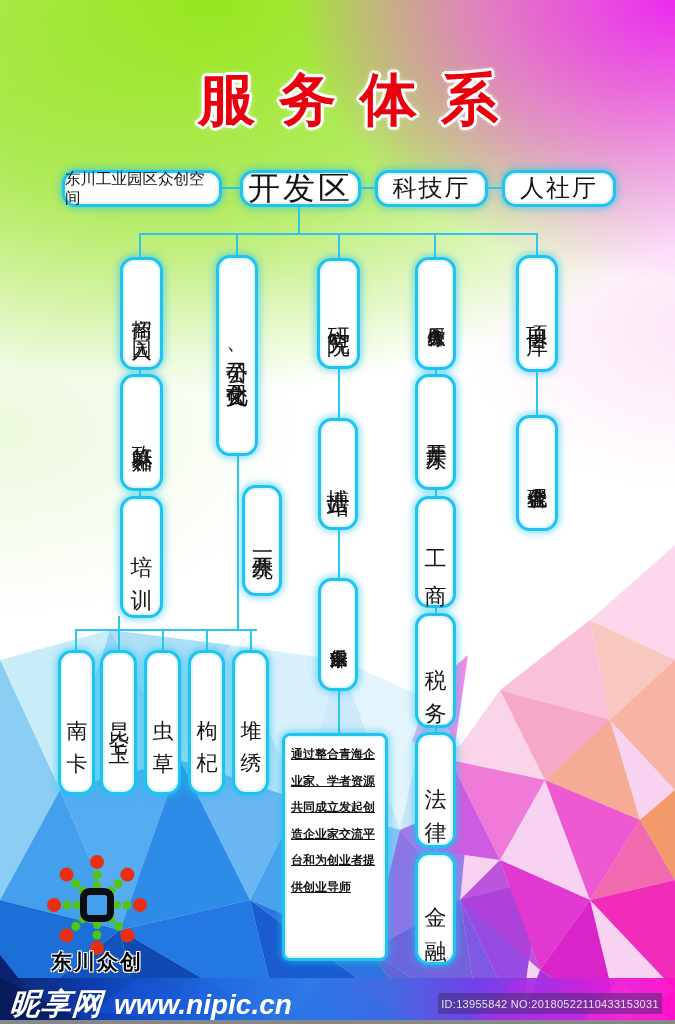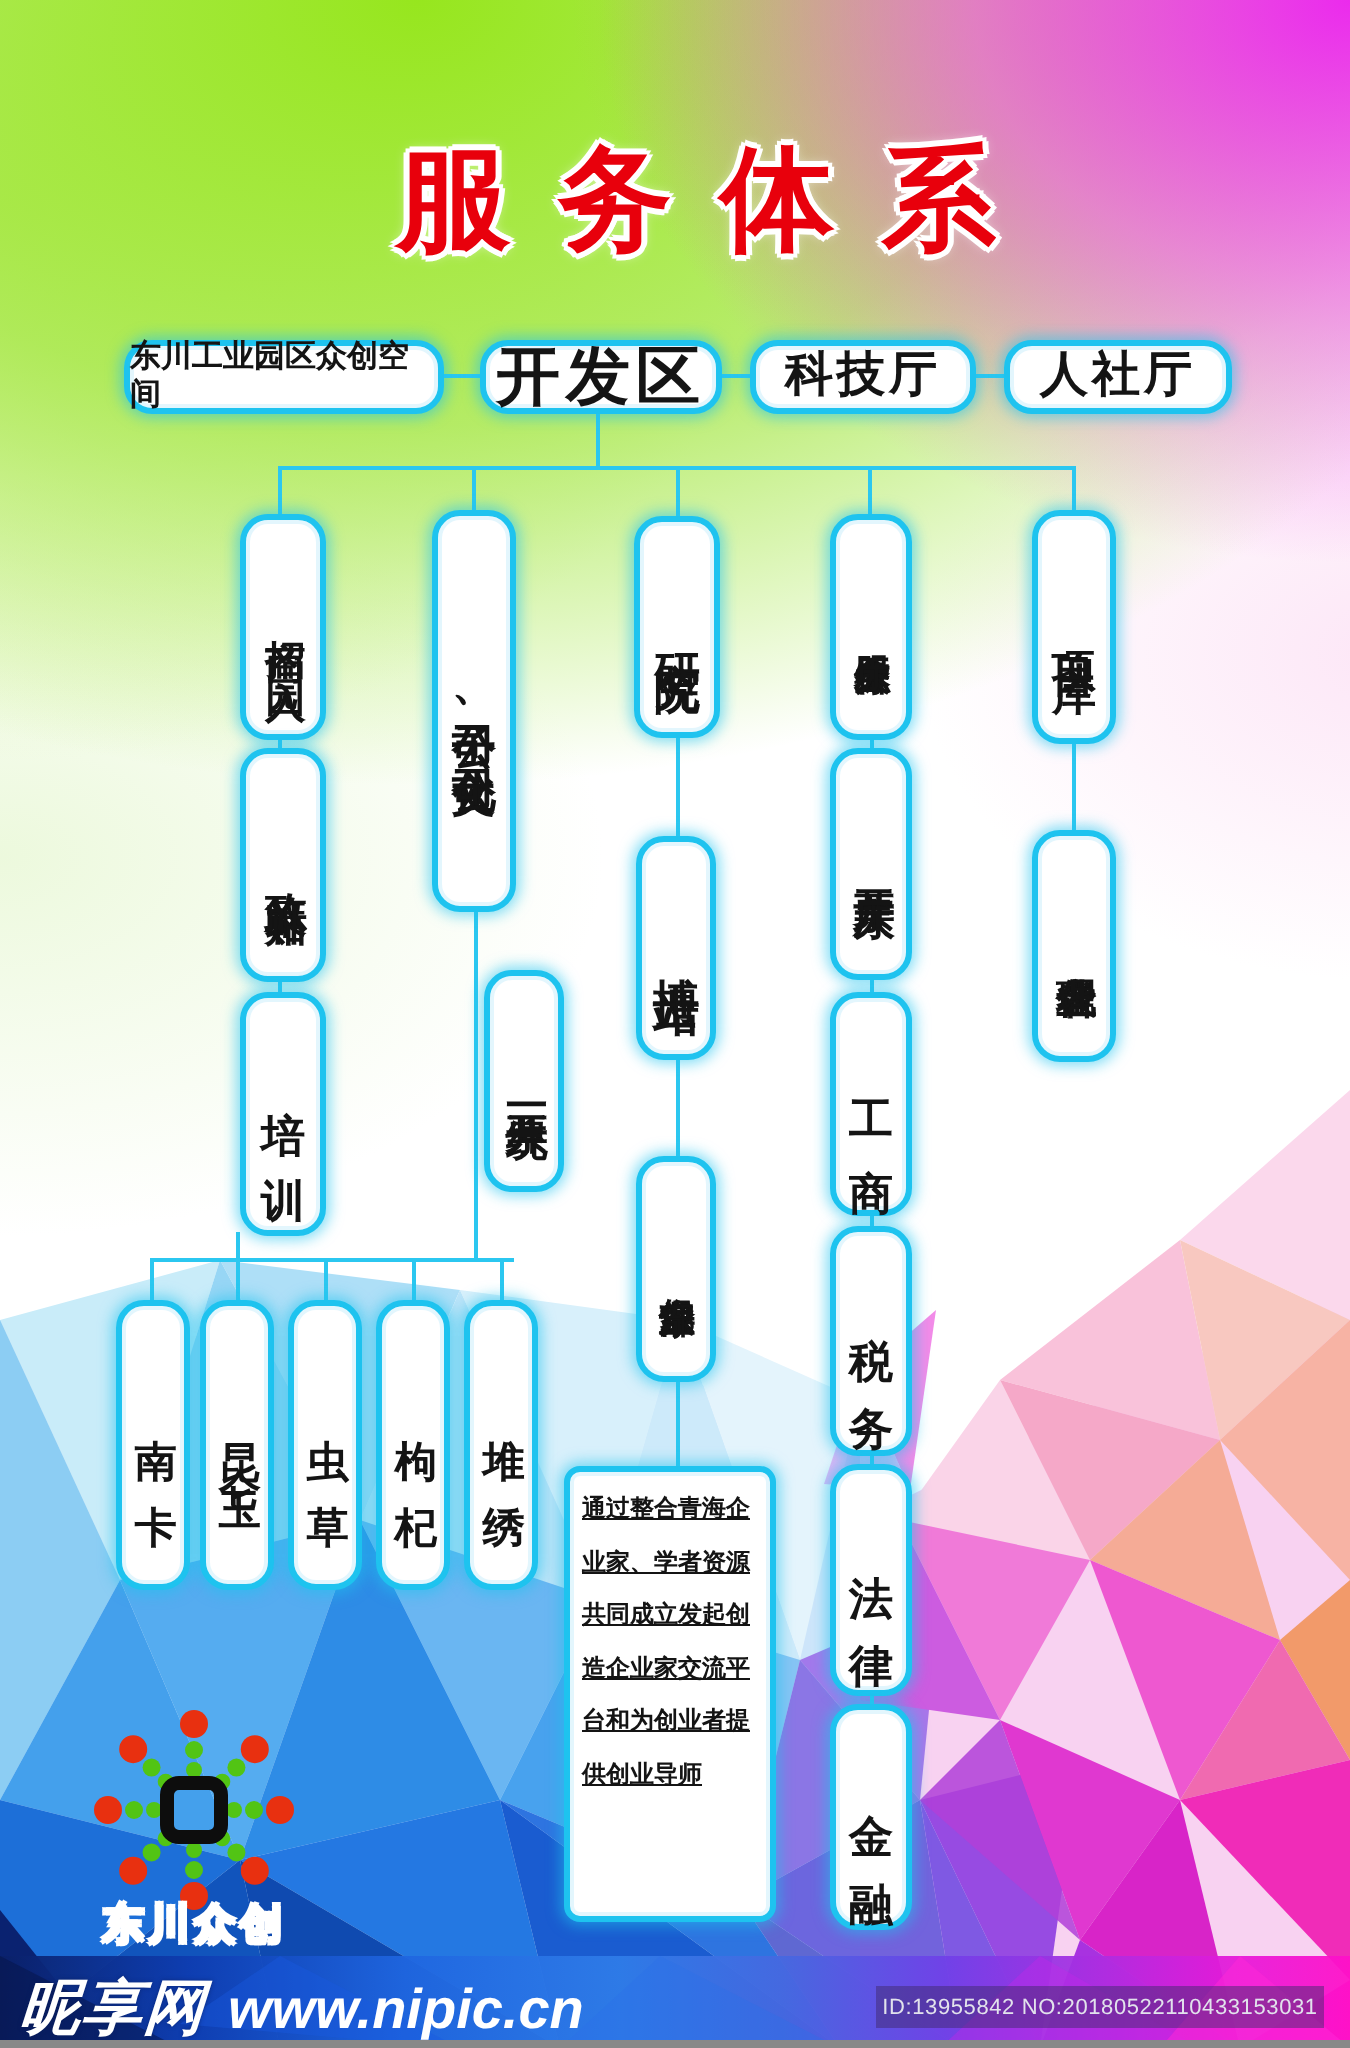--- a/index.html
+++ b/index.html
@@ -16,30 +16,30 @@
       #ffffff;}
   .bg-poly{position:absolute;inset:0;z-index:1;}
   .title{position:absolute;left:0;top:62px;width:100%;margin:0;text-align:center;z-index:3;
     font-family:"DejaVu Serif","Liberation Serif",serif;font-weight:bold;
     font-size:57px;color:#e8000c;letter-spacing:.42em;padding-left:.42em;box-sizing:border-box;
     text-shadow:-2px -2px 0 #fff,2px -2px 0 #fff,-2px 2px 0 #fff,2px 2px 0 #fff,
       0 -3px 0 #fff,0 3px 0 #fff,-3px 0 0 #fff,3px 0 0 #fff,0 0 7px rgba(255,255,255,.9);}
   .ln{position:absolute;background:#2bc7f0;z-index:2;}
   .node{position:absolute;z-index:3;background:#fff;border:3px solid #1ec3ef;border-radius:14px;
     box-sizing:border-box;display:flex;align-items:center;justify-content:center;
-    color:#141414;font-weight:bold;line-height:1.18;
+    color:#141414;font-weight:normal;line-height:1.18;
     box-shadow:0 0 7px 2px rgba(30,195,239,.55), inset 0 0 0 2px rgba(225,246,253,.95);}
   .v{writing-mode:vertical-rl;text-orientation:upright;}
   .ls2{letter-spacing:2px}.ls3{letter-spacing:3px}.ls4{letter-spacing:4px}
   .ls6{letter-spacing:6px}.ls12{letter-spacing:12px}
   .note{font-weight:bold;font-size:12px;line-height:26.5px;padding:5px 6px;
     word-break:break-all;display:block;text-align:left;border-radius:8px;text-decoration:underline;}
   .logo{position:absolute;z-index:3;}
   .logo-text{position:absolute;left:28px;top:948px;width:138px;text-align:center;z-index:3;
-    font-size:21px;font-weight:bold;color:#ffffff;letter-spacing:2px;
+    font-size:21px;font-weight:bold;color:#000000;letter-spacing:2px;
     text-shadow:-1px -1px 0 #fff,1px -1px 0 #fff,-1px 1px 0 #fff,1px 1px 0 #fff;}
   .footer-brand{position:absolute;left:10px;top:984px;z-index:4;display:flex;align-items:baseline;gap:11px;color:#fff;}
   .site{font-size:30px;font-weight:900;font-style:italic;letter-spacing:1px;
     text-shadow:0 0 2px rgba(10,30,90,.6);transform:skewX(-4deg);}
   .url{font-size:28px;font-weight:bold;font-style:italic;}
   .idbox{position:absolute;left:438px;top:993px;width:224px;height:21px;z-index:4;
     background:rgba(64,42,110,.5);color:#e2e2ec;font-size:11px;letter-spacing:.3px;
     display:flex;align-items:center;justify-content:center;}
 </style>
 </head>

